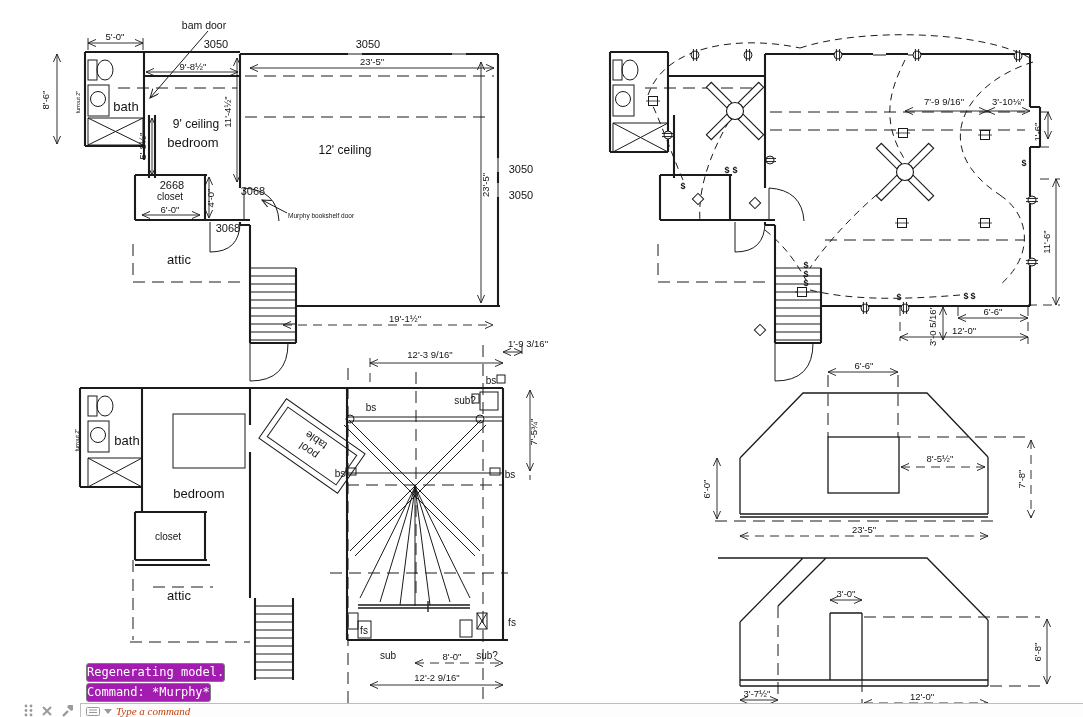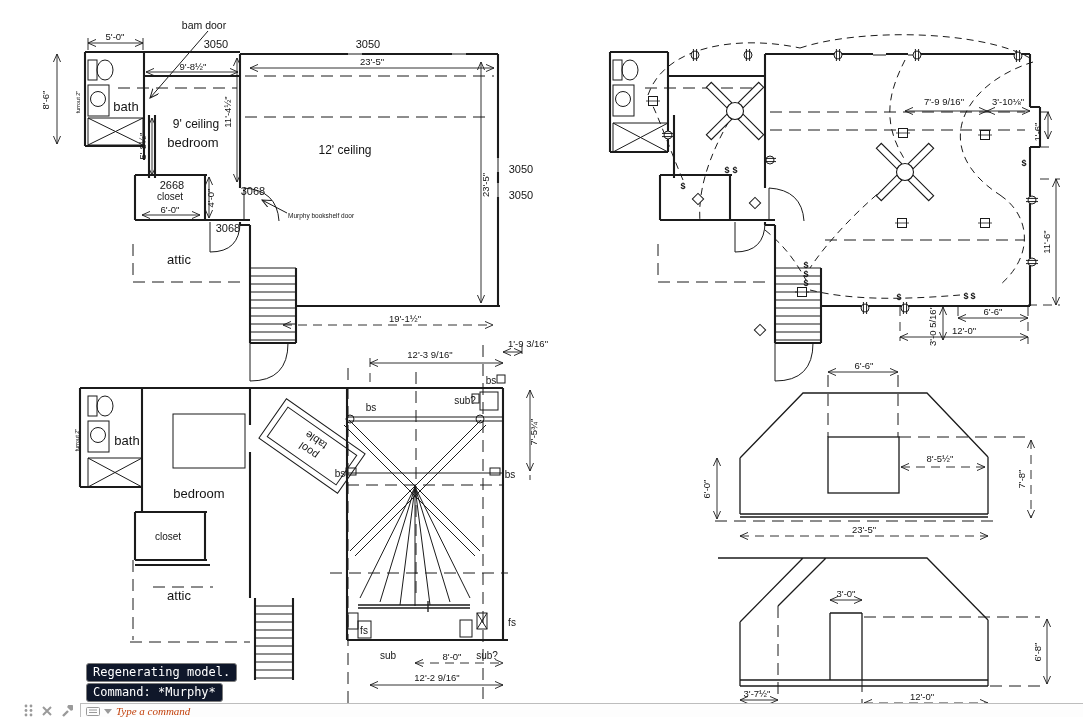--- a/index.html
+++ b/index.html
@@ -15,23 +15,23 @@
   .dimd{stroke:#1b1b1b;stroke-width:.9;fill:none;stroke-dasharray:9 6;}
   .wh{fill:#fff;stroke:none;}
   .lab{font-size:13px;text-anchor:middle;}
   .lab12{font-size:12px;text-anchor:middle;}
   .num{font-size:11px;text-anchor:middle;}
   .dt{font-size:9.5px;text-anchor:middle;}
   .sm{font-size:10px;text-anchor:middle;}
   .note{font-size:6.5px;}
   .tiny{font-size:5.5px;text-anchor:middle;}
   .dollar{font-size:9px;text-anchor:middle;font-weight:bold;}
-  .cmdbox{position:absolute;background:#0f172a;border:1px solid #7c7c7c;border-radius:3px;
+  .cmdbox{position:absolute;background:#a21caf;border:1px solid #7c7c7c;border-radius:3px;
           color:#ffffff;font-family:"DejaVu Sans Mono",monospace;font-size:12px;
-          line-height:15px;padding:1px 6px;white-space:nowrap;}
+          line-height:15px;padding:1px 0;white-space:nowrap;}
   .cmdbar{position:absolute;left:80px;top:703px;width:1003px;height:14px;background:#fdfdfd;
           border:1px solid #bdbdbd;display:flex;align-items:center;gap:4px;padding-left:5px;}
   .cmdbar .ph{color:#c2410c;font-style:italic;font-size:11px;font-family:Liberation Serif, serif;}
   .caret{width:0;height:0;border-left:4px solid transparent;border-right:4px solid transparent;
          border-top:5px solid #9a9a9a;display:inline-block;}
   .dock{position:absolute;left:24px;top:704px;display:flex;align-items:center;gap:9px;}
 </style>
 </head>
 <body>
 

